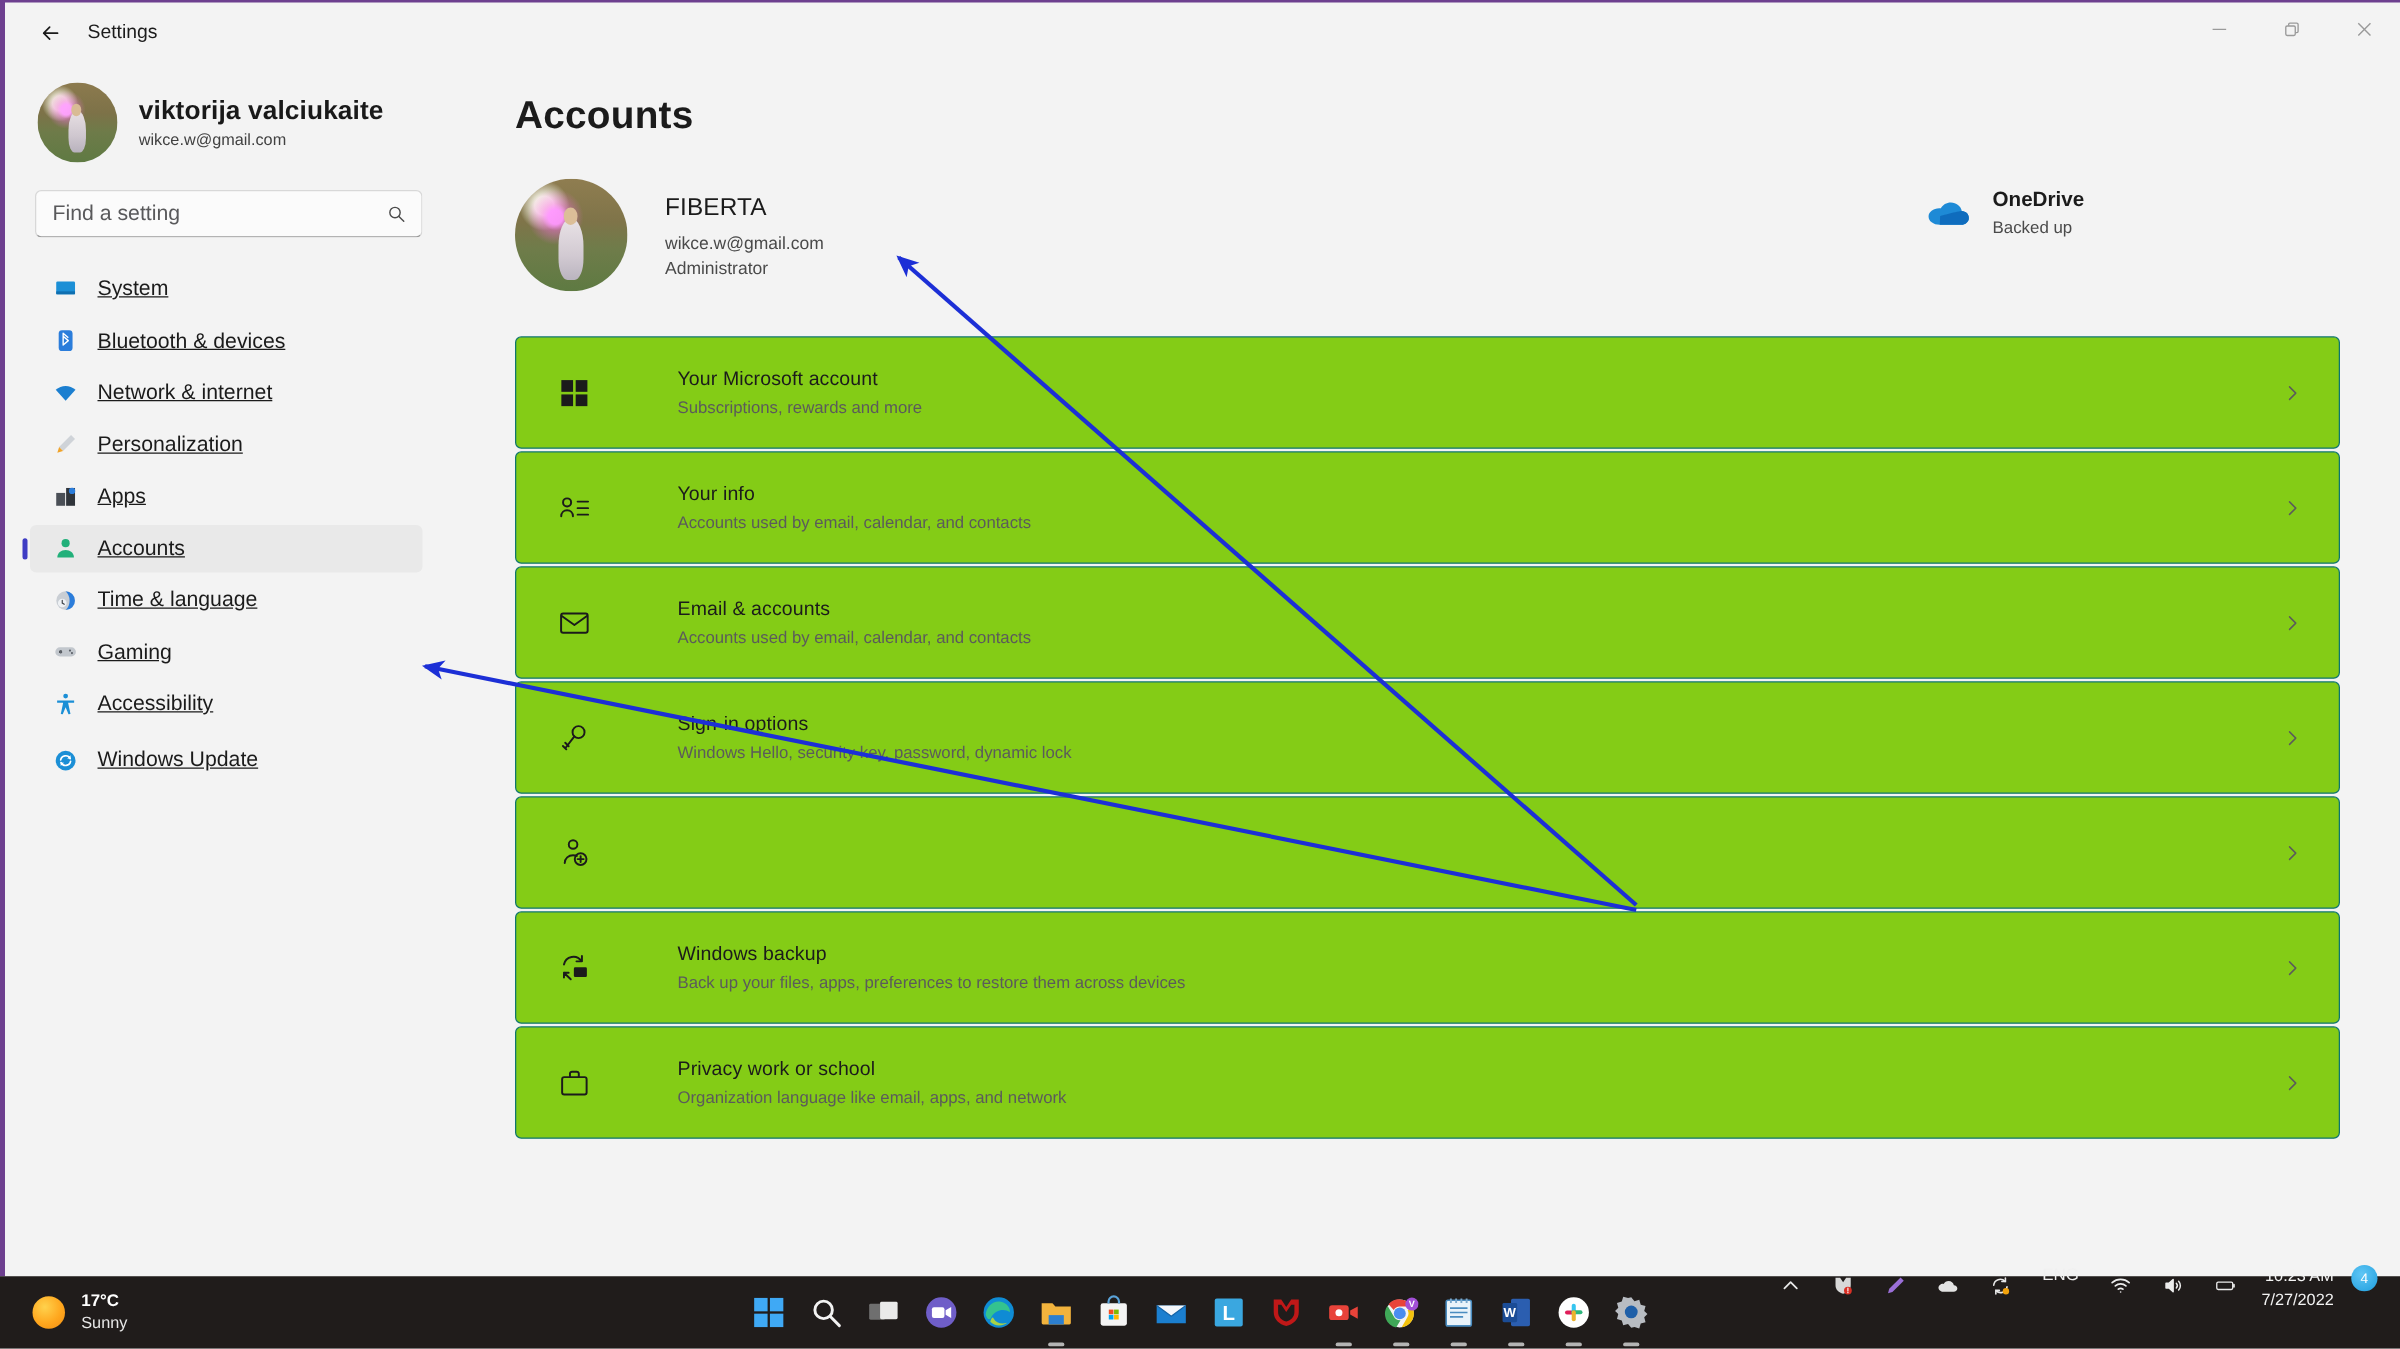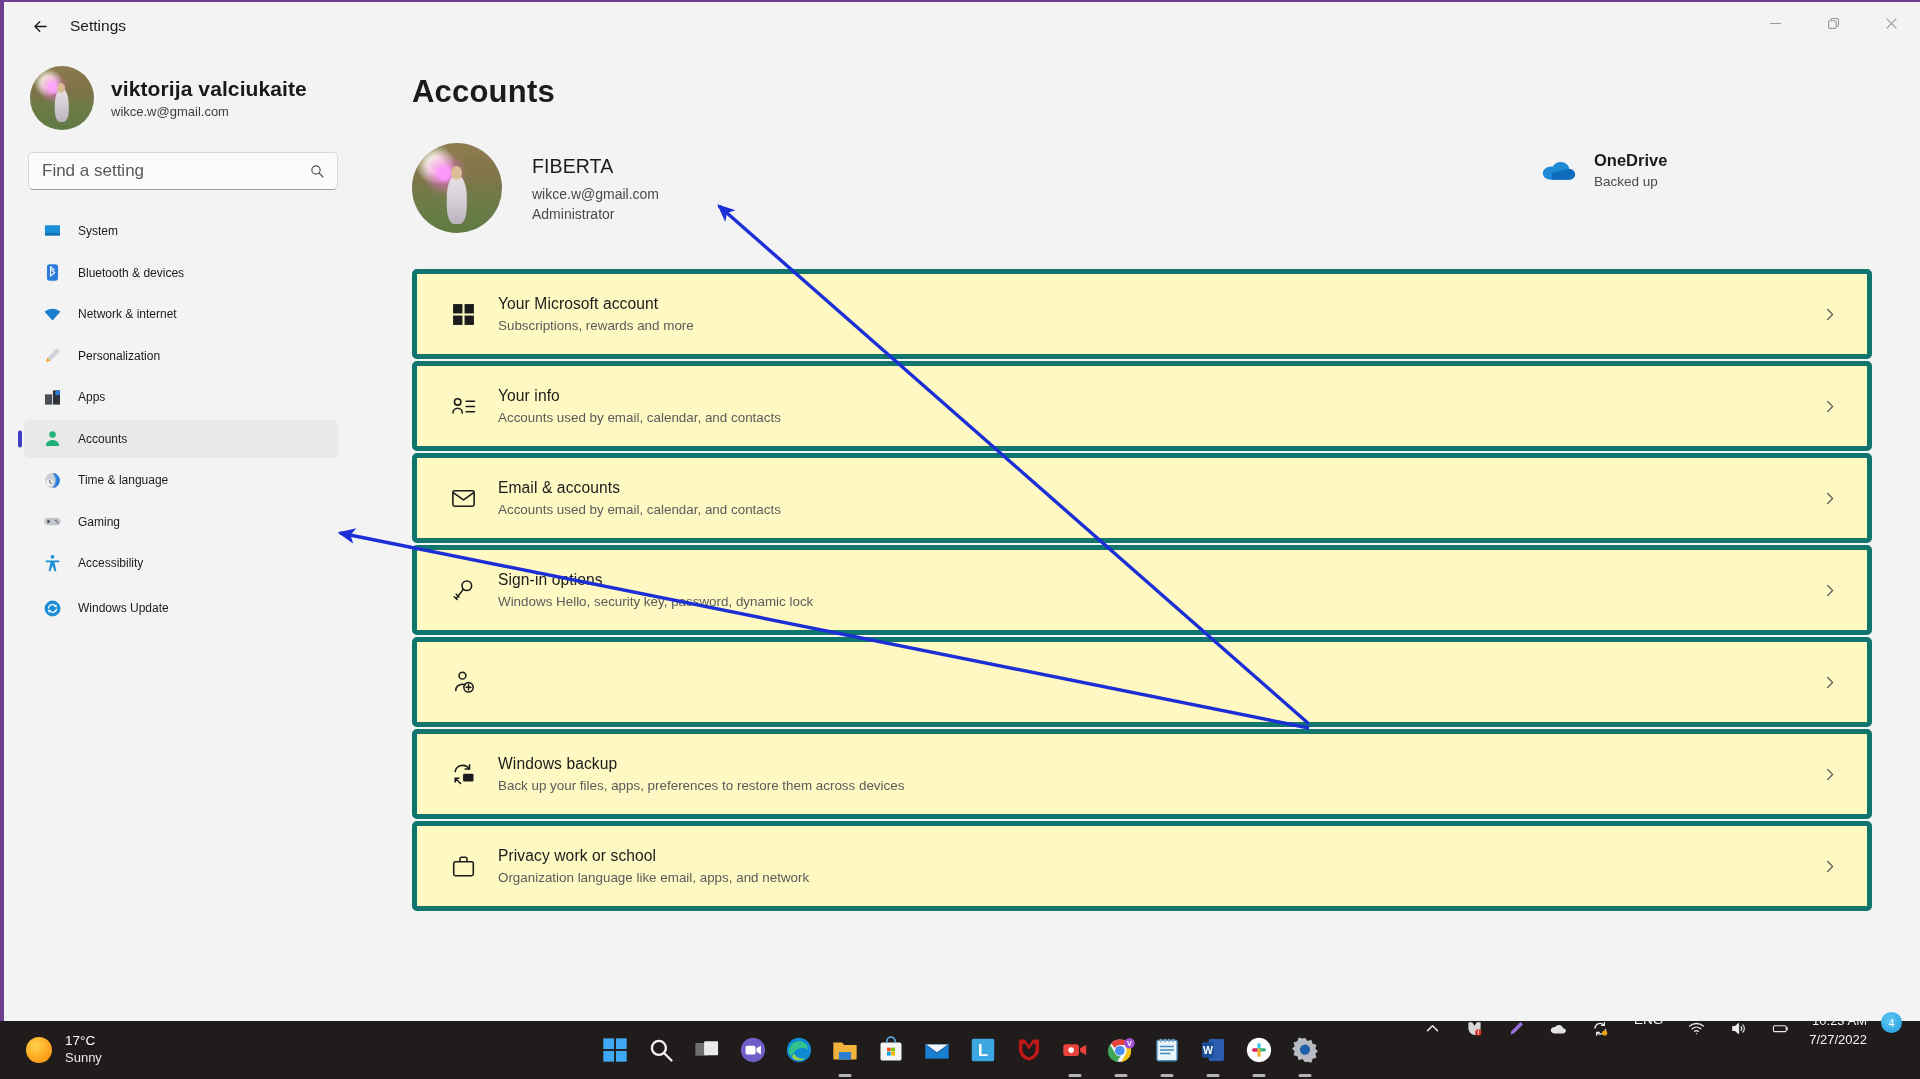--- a/index.html
+++ b/index.html
@@ -81,21 +81,21 @@
     font-family:"Liberation Sans", sans-serif;
   }
   .searchbox input::placeholder { color:#59595b; }
   .search-ico { position:absolute; right:12px; color:#4a4a4a; display:flex; }
   .search-ico svg { width:16px; height:16px; }
 
   .navlist { margin-top:22px; }
   .navitem {
     position:relative; display:flex; align-items:center; gap:16px;
     height:38px; margin:0 22px 0 20px; padding-left:18px;
-    border-radius:5px; color:#1b1b1b; font-size:12px;
+    border-radius:5px; color:#1b1b1b; font-size:17px;text-decoration:underline;
   }
   .navitem.selected { background:#e9e9e9; }
   .navitem.selected::before {
     content:""; position:absolute; left:-6px; top:50%; transform:translateY(-50%);
     width:3.5px; height:17px; border-radius:2px; background:#3f3dc4;
   }
   .navitem .nico { width:20px; height:20px; display:flex; align-items:center; justify-content:center; flex:none; }
   .navitem .nico svg { width:19px; height:19px; }
   .nav-gap { height:3.5px; }
 
@@ -139,22 +139,22 @@
     display:flex; align-items:center; gap:18px;
   }
   .od-ico { width:34px; height:34px; display:flex; align-items:center; justify-content:center; }
   .od-ico svg { width:34px; height:26px; }
   .od-title { font-size:16.5px; font-weight:700; color:#1b1b1b; }
   .od-sub { font-size:13.5px; color:#4a4a4a; margin-top:4px; }
 
   .cards { margin:36px 0 0 0; padding:0 52px 0 52px; }
   .card {
     position:relative; display:flex; align-items:center;
-    height:90px; background:#fef9c3; border:5px solid #0f766e;
-    border-radius:5px; margin-bottom:2px;
+    height:90px; background:#84cc16; border:1px solid #0f766e;
+    border-radius:5px; margin-bottom:2px;gap:48px;
   }
   .card .cico {
     width:28px; margin-left:32px; display:flex; align-items:center; justify-content:center;
     color:#1b1b1b; flex:none;
   }
   .card .cico svg { width:25px; height:25px; }
   .ctext { margin-left:21px; }
   .ctitle { font-size:15.6px; color:#1b1b1b; letter-spacing:.1px; }
   .csub { font-size:13.4px; color:#5b5b5b; margin-top:5px; }
   .chev {
@@ -168,21 +168,21 @@
   
   .taskbar {
     position:absolute; left:0; bottom:0; width:1920px; height:58px;
     background:#201c1b; display:flex; align-items:center;
   }
   .weather { display:flex; align-items:center; gap:13px; margin-left:26px; }
   .sun {
     width:26px; height:26px; border-radius:50%;
     background:radial-gradient(circle at 38% 33%, #ffd24d 0%, #ffa71e 55%, #f08c12 100%);
   }
-  .w-temp { font-size:13.5px; color:#fff; font-weight:400; line-height:1.25; }
+  .w-temp { font-size:13.5px; color:#fff; font-weight:700; line-height:1.25; }
   .w-cond { font-size:13px; color:#e8e8e8; line-height:1.3; }
 
   .tb-center {
     position:absolute; left:50%; transform:translateX(-50%);
     display:flex; align-items:center; gap:16px;
   }
   .tb-ico {
     position:relative; width:30px; height:30px;
     display:flex; align-items:center; justify-content:center;
   }

